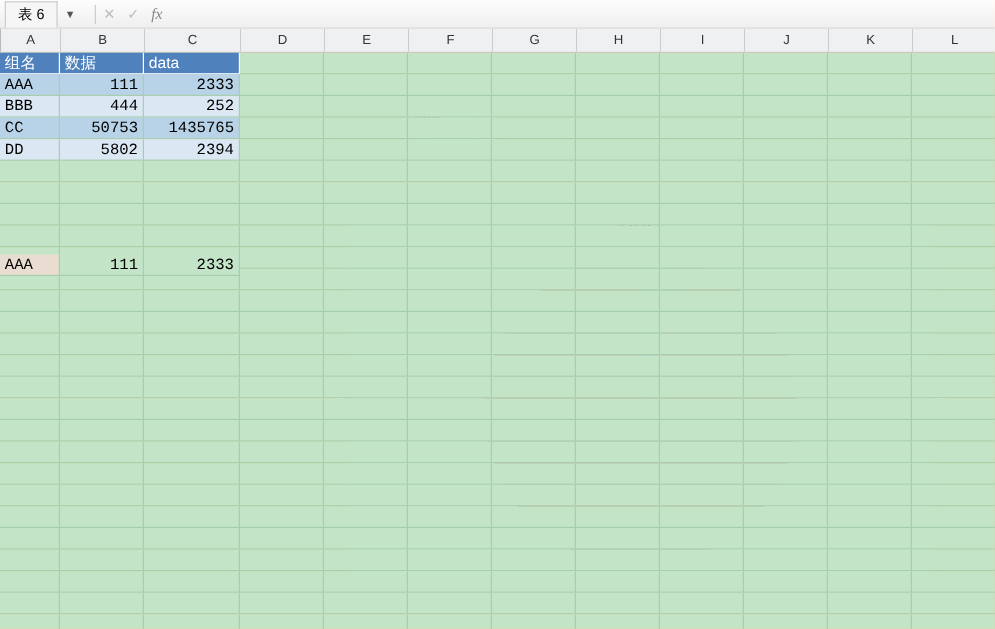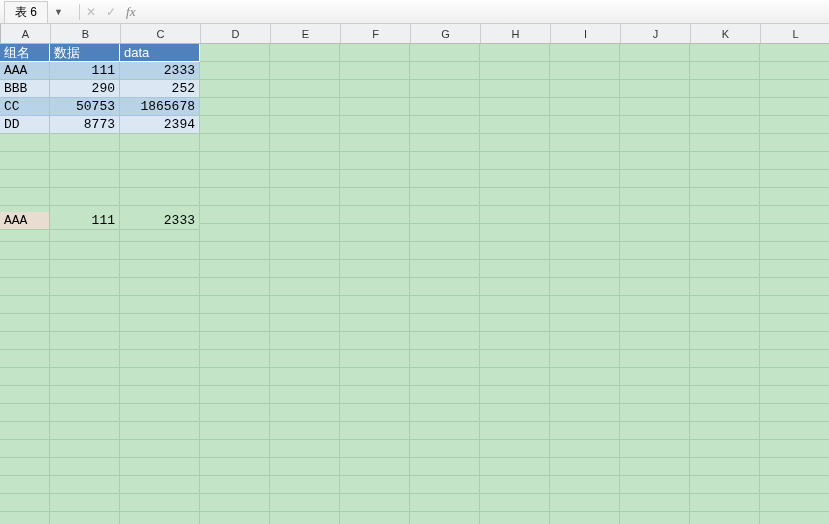--- a/index.html
+++ b/index.html
@@ -574,24 +574,24 @@
     <div class="cell" style="left: 620px; top: 468px; width: 70px; height: 18px;"></div>
     <div class="cell" style="left: 690px; top: 468px; width: 70px; height: 18px;"></div>
     <div class="cell" style="left: 760px; top: 468px; width: 70px; height: 18px;"></div>
     <div class="cell hcell" style="left: 0px; top: 0px; width: 50px; height: 18px;">组名</div>
     <div class="cell hcell" style="left: 50px; top: 0px; width: 70px; height: 18px;">数据</div>
     <div class="cell hcell" style="left: 120px; top: 0px; width: 80px; height: 18px;">data</div>
     <div class="cell dcell-alt" style="left: 0px; top: 18px; width: 50px; height: 18px;">AAA</div>
     <div class="cell dcell-alt num" style="left: 50px; top: 18px; width: 70px; height: 18px;">111</div>
     <div class="cell dcell-alt num" style="left: 120px; top: 18px; width: 80px; height: 18px;">2333</div>
     <div class="cell dcell" style="left: 0px; top: 36px; width: 50px; height: 18px;">BBB</div>
-    <div class="cell dcell num" style="left: 50px; top: 36px; width: 70px; height: 18px;">290</div>
+    <div class="cell dcell num" style="left: 50px; top: 36px; width: 70px; height: 18px;">444</div>
     <div class="cell dcell num" style="left: 120px; top: 36px; width: 80px; height: 18px;">252</div>
     <div class="cell dcell-alt" style="left: 0px; top: 54px; width: 50px; height: 18px;">CC</div>
     <div class="cell dcell-alt num" style="left: 50px; top: 54px; width: 70px; height: 18px;">50753</div>
-    <div class="cell dcell-alt num" style="left: 120px; top: 54px; width: 80px; height: 18px;">1865678</div>
+    <div class="cell dcell-alt num" style="left: 120px; top: 54px; width: 80px; height: 18px;">1435765</div>
     <div class="cell dcell" style="left: 0px; top: 72px; width: 50px; height: 18px;">DD</div>
-    <div class="cell dcell num" style="left: 50px; top: 72px; width: 70px; height: 18px;">8773</div>
+    <div class="cell dcell num" style="left: 50px; top: 72px; width: 70px; height: 18px;">5802</div>
     <div class="cell dcell num" style="left: 120px; top: 72px; width: 80px; height: 18px;">2394</div>
     <div class="cell " style="left: 0px; top: 168px; width: 50px; height: 18px; background: rgb(232, 221, 208);">AAA</div>
     <div class="cell num" style="left: 50px; top: 168px; width: 70px; height: 18px; background: rgb(195, 228, 199);">111</div>
     <div class="cell num" style="left: 120px; top: 168px; width: 80px; height: 18px; background: rgb(195, 228, 199);">2333</div>
   </div>
 
 </body></html>

